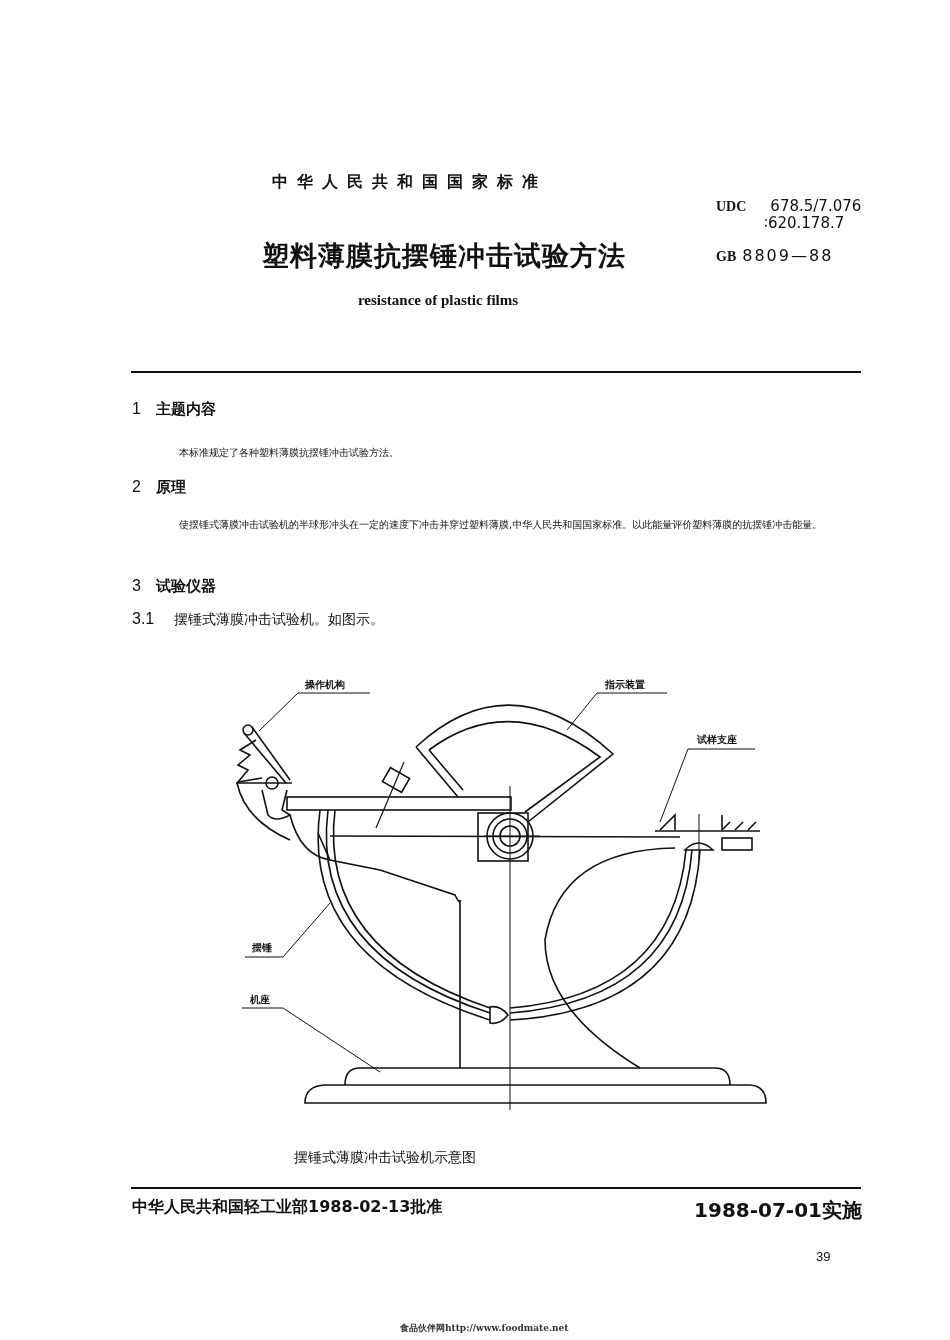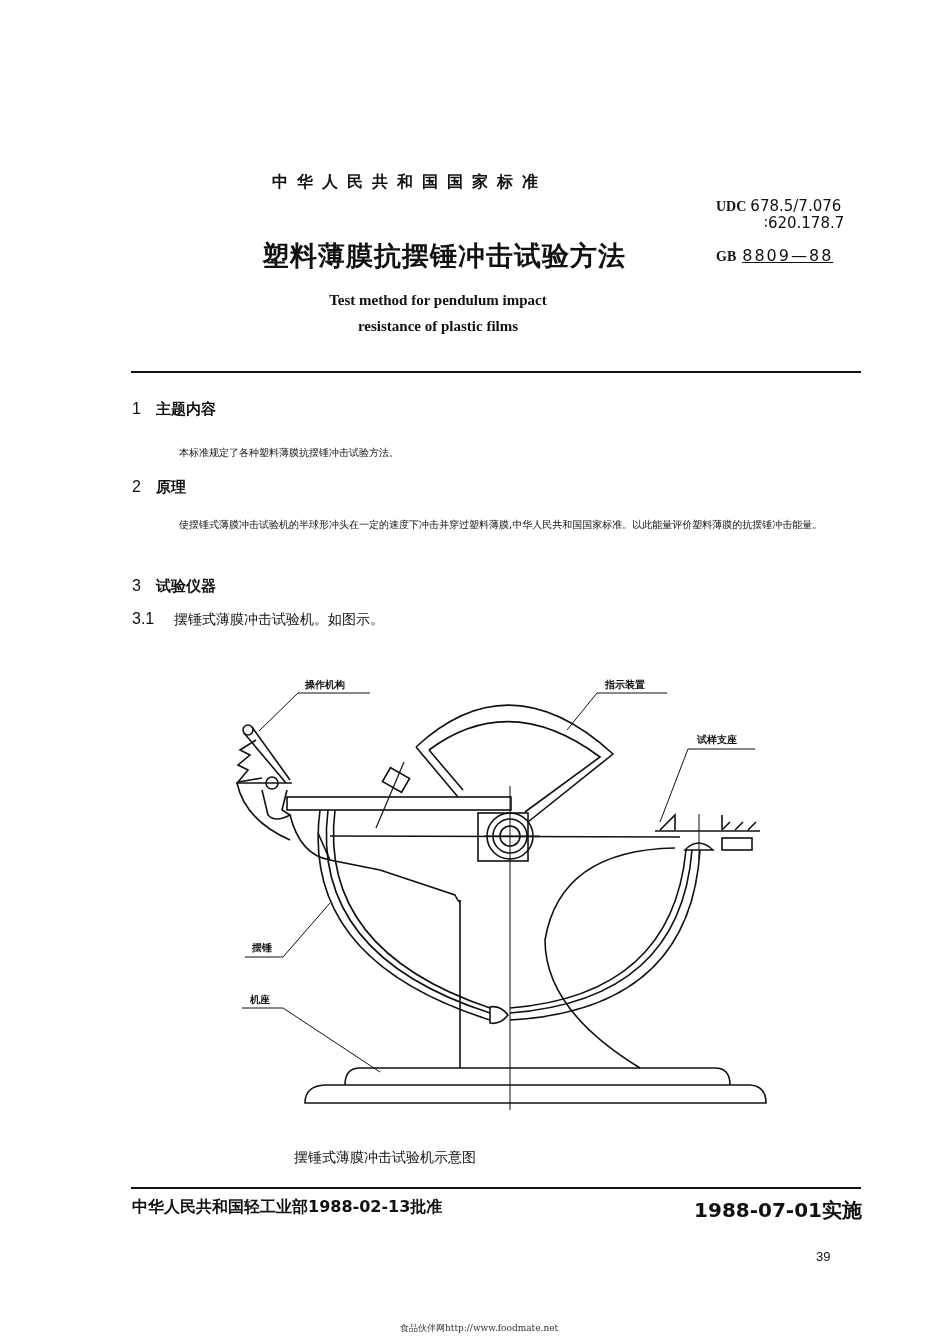--- a/index.html
+++ b/index.html
@@ -1,65 +1,64 @@
 <!DOCTYPE html>
 <html><head>
   <meta charset="utf-8">
   <style>
     html, body { margin: 0; padding: 0; background: #ffffff; }
     body { width: 950px; height: 1340px; position: relative; overflow: hidden; color: #111; font-family: "DejaVu Sans", "Liberation Sans", sans-serif; }
     .abs { position: absolute; }
     .std-title { left: 272px; top: 172px; font-size: 16px; font-weight: bold; letter-spacing: 9px; }
     .main-title { left: 262px; top: 238px; font-size: 27px; font-weight: bold; letter-spacing: 1px; }
     .udc-block { left: 716px; top: 198px; font-size: 15px; line-height: 16px; }
-    .udc-label { font-family: "Liberation Serif", serif; font-weight: bold; font-size: 14px; margin-right: 4px; }
+    .udc-label { font-family: "Liberation Serif", serif; font-weight: bold; font-size: 14px; margin-right: 24px; }
     .udc-line2 { padding-left: 48px; }
     .gb-block { left: 716px; top: 246px; font-size: 16px; }
     .gb-label { font-family: "Liberation Serif", serif; font-weight: bold; font-size: 14px; margin-right: 6px; }
-    .gb-num { letter-spacing: 2px; text-decoration: underline; }
+    .gb-num { letter-spacing: 2px; }
     .en-title { left: 298px; width: 280px; top: 287px; text-align: center; font-family: "Liberation Serif", serif; font-weight: bold; font-size: 15px; line-height: 26px; }
     .rule { left: 131px; width: 730px; height: 2px; background: #111; }
     .rule-top { top: 371px; }
     .rule-bottom { top: 1187px; }
     .sec-head { left: 132px; font-size: 15px; font-weight: bold; }
     .sec-num { display: inline-block; width: 24px; font-weight: normal; font-family: "Liberation Sans", sans-serif; font-size: 16px; }
     .sec-1 { top: 400px; }
     .sec-2 { top: 478px; }
     .sec-3 { top: 577px; }
     .para { left: 147px; width: 732px; font-size: 10px; line-height: 26px; }
     .para-1 { top: 440px; padding-left: 32px; width: 700px; }
     .para-2 { top: 512px; text-indent: 32px; }
     .sub-3-1 { top: 610px; left: 132px; font-size: 14px; }
     .sub-3-1 .num { display: inline-block; width: 42px; font-size: 16px; font-family: "Liberation Sans", sans-serif; }
     .diagram { left: 220px; top: 670px; width: 580px; height: 450px; }
     .caption { left: 0; width: 770px; top: 1149px; text-align: center; font-size: 14px; }
     .footer-left { left: 132px; top: 1197px; font-size: 16px; font-weight: bold; }
     .footer-right { right: 88px; top: 1197px; font-size: 20px; font-weight: bold; }
     .page-num { left: 816px; top: 1249px; font-size: 13px; font-family: "Liberation Sans", sans-serif; }
-    .watermark { left: 400px; top: 1322px; font-size: 9px; font-family: "DejaVu Serif", serif; color: #333; }
+    .watermark { left: 400px; top: 1322px; font-size: 9px; font-family: "DejaVu Serif", serif; color: #333; font-weight: bold; }
     svg text { font-family: "DejaVu Sans", sans-serif; font-size: 10px; font-weight: bold; fill: #111; }
   </style>
 </head>
 <body>
 
 <div class="abs std-title">中华人民共和国国家标准</div>
 <div class="abs main-title">塑料薄膜抗摆锤冲击试验方法</div>
 
 <div class="abs udc-block">
   <div>
     <span class="udc-label">UDC</span><span>678.5/7.076</span>
   </div>
   <div class="udc-line2">∶620.178.7</div>
 </div>
 <div class="abs gb-block">
   <span class="gb-label">GB</span><span class="gb-num">8809—88</span>
 </div>
 
 <div class="abs en-title">
-  <div>Test method for pendulum impact</div>
   <div>resistance of plastic films</div>
 </div>
 
 <div class="abs rule rule-top"></div>
 
 <div class="abs sec-head sec-1">
   <span class="sec-num">1</span><span>主题内容</span>
 </div>
 <div class="abs para para-1">本标准规定了各种塑料薄膜抗摆锤冲击试验方法。</div>
 

